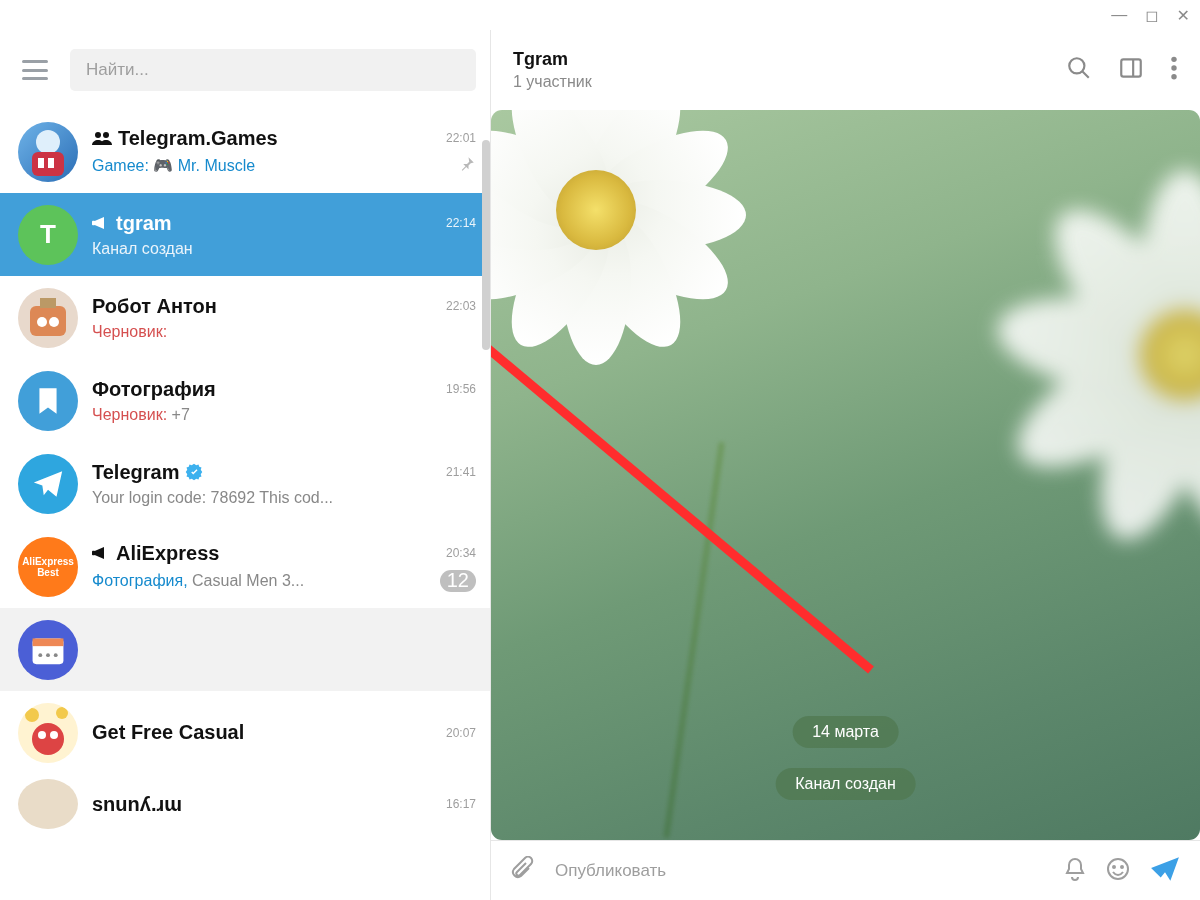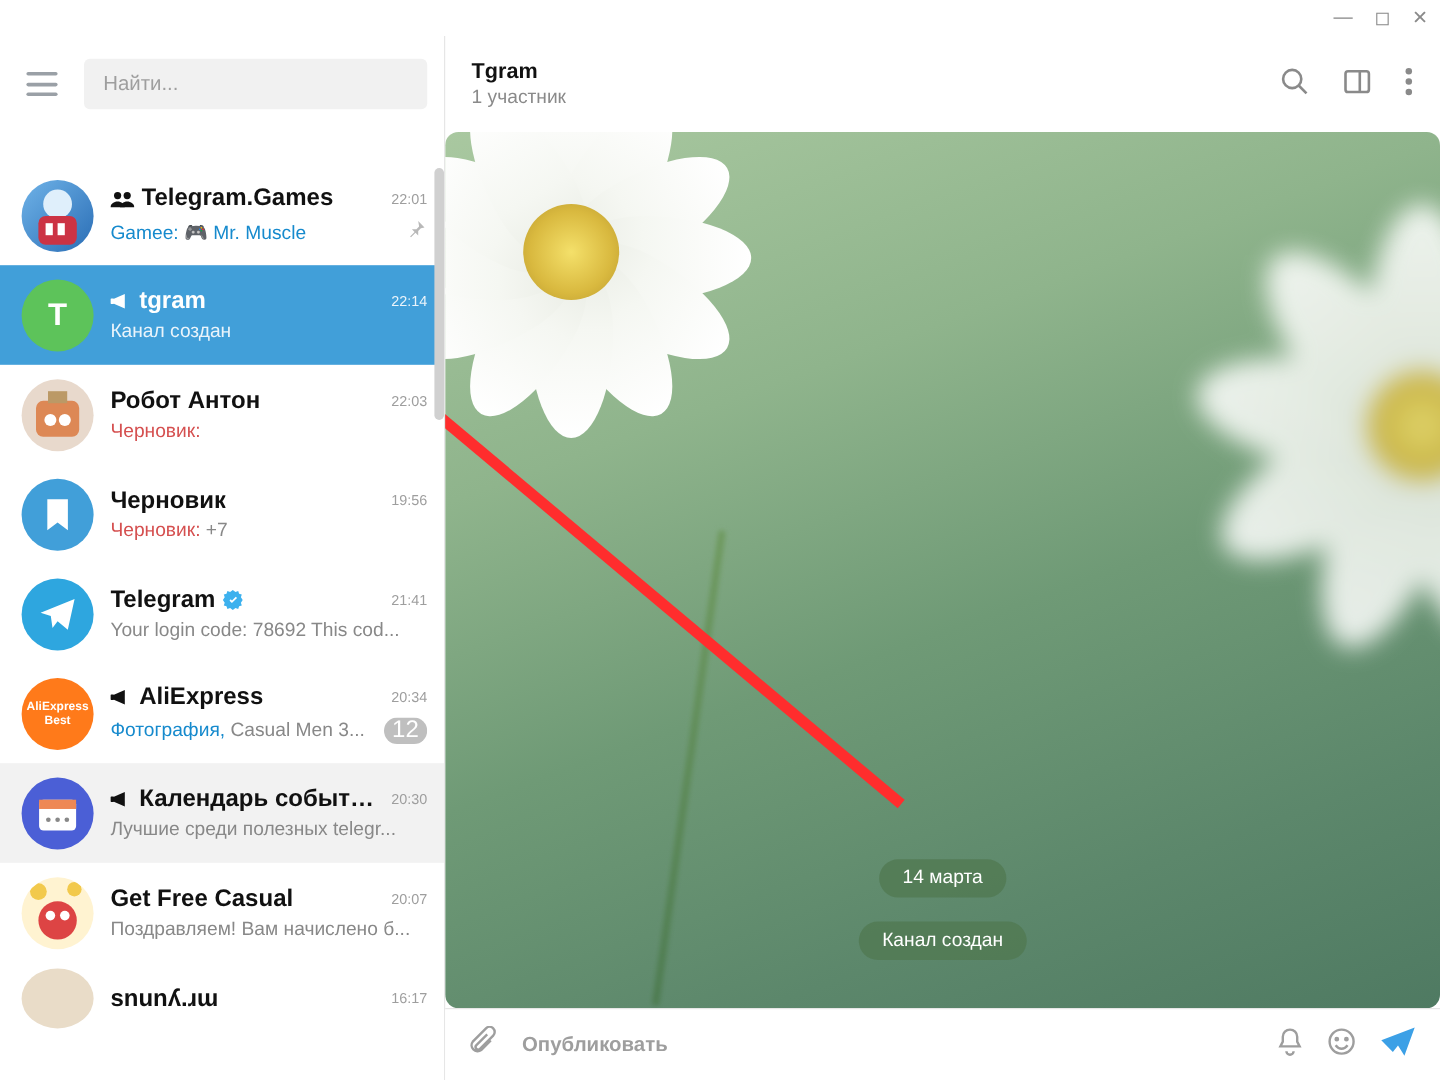--- a/index.html
+++ b/index.html
@@ -1,20 +1,20 @@
 <!DOCTYPE html>
 <html><head>
 <meta charset="utf-8">
 <style>
   *{box-sizing:border-box;margin:0;padding:0;font-family:Arial,Helvetica,sans-serif;}
   html,body{width:1200px;height:900px;overflow:hidden;background:#fff;}
   .titlebar{height:30px;background:#fff;display:flex;justify-content:flex-end;align-items:center;padding-right:10px;gap:18px;color:#8a8a8a;}
   .titlebar span{cursor:default;}
   .app{display:flex;height:870px;}
-  .left{width:371px;display:flex;flex-direction:column;border-right:1px solid #e6e6e6;position:relative;gap:28px;}
+  .left{width:491px;display:flex;flex-direction:column;border-right:1px solid #e6e6e6;position:relative;}
   .left-header{height:80px;display:flex;align-items:center;padding:0 14px 0 22px;gap:22px;}
   .hamburger{width:26px;height:20px;display:flex;flex-direction:column;justify-content:space-between;cursor:pointer;}
   .hamburger div{height:3px;background:#9aa0a6;border-radius:2px;}
   .search-box{flex:1;height:42px;background:#f1f1f1;border-radius:5px;border:none;padding:0 16px;font-size:17px;color:#333;outline:none;}
   .search-box::placeholder{color:#9e9e9e;}
   .chat-list{flex:1;overflow:hidden;}
   .chat-item{height:83px;display:flex;align-items:center;padding:0 14px 0 18px;position:relative;cursor:pointer;}
   .chat-item.selected{background:#419fd9;color:#fff;}
   .avatar{width:60px;height:60px;border-radius:50%;flex-shrink:0;display:flex;align-items:center;justify-content:center;font-size:26px;font-weight:bold;color:#fff;position:relative;overflow:hidden;}
   .chat-body{flex:1;margin-left:14px;min-width:0;}
@@ -36,21 +36,21 @@
   .right{flex:1;display:flex;flex-direction:column;position:relative;}
   .right-header{height:80px;display:flex;align-items:center;padding:0 22px;gap:26px;}
   .chat-title-block{flex:1;cursor:pointer;}
   .chat-title{font-size:18px;font-weight:bold;color:#111;}
   .chat-subtitle{font-size:16px;color:#8a8a8a;margin-top:3px;}
   .header-icon{color:#8a8a8a;cursor:pointer;}
   .chat-area{flex:1;position:relative;overflow:hidden;border-radius:11px;}
   .chat-bg{position:absolute;inset:0;background:linear-gradient(160deg,#a9c8a0 0%,#8fb48c 30%,#6f9a76 55%,#5c876b 80%,#4f7a62 100%);}
   .chip{position:absolute;left:50%;transform:translateX(-50%);background:rgba(80,120,80,0.75);color:#fff;padding:7px 20px;border-radius:20px;font-size:16px;}
   .compose{height:60px;display:flex;align-items:center;padding:0 20px;gap:20px;border-top:1px solid #e6e6e6;background:#fff;}
-  .compose-input{flex:1;border:none;outline:none;font-size:17px;font-weight:bold;}
+  .compose-input{flex:1;border:none;outline:none;font-size:17px;}
   .compose-input::placeholder{color:#9e9e9e;}
   .compose-icon{color:#9e9e9e;cursor:pointer;}
   .send-icon{color:#3ca0e6;cursor:pointer;}
   
   .daisy{position:absolute;}
   .daisy .center{position:absolute;border-radius:50%;background:radial-gradient(circle,#f4e06a 0%,#d9b93f 60%,#b9982d 100%);}
   .petal{position:absolute;background:linear-gradient(180deg,#ffffff 0%,#f5f7f2 60%,#e9ece4 100%);border-radius:50% 50% 48% 48%/60% 60% 40% 40%;transform-origin:50% 100%;}
   
   .arrow{position:absolute;pointer-events:none;}
 </style>
@@ -152,21 +152,21 @@
       </div>
 
       <div class="chat-item">
         <div class="avatar" style="background:#419fd9;">
           <svg width="28" height="30" viewBox="0 0 24 28" fill="#fff">
               <path d="M4 2h16v24l-8-6-8 6z"></path>
             </svg>
         </div>
         <div class="chat-body">
           <div class="row1">
-            <span class="chat-name">Черновик</span>
+            <span class="chat-name">Фотография</span>
             <span class="chat-time">19:56</span>
           </div>
           <div class="row2">
               <span class="snippet"><span class="draft">Черновик:</span> <span>+7</span></span>
             </div>
         </div>
       </div>
 
       <div class="chat-item">
         <div class="avatar" style="background:#2ea6df;">
@@ -217,55 +217,37 @@
       <div class="chat-item" style="background:#f2f2f2;">
         <div class="avatar" style="background:#4b5fd6;">
           <svg width="36" height="34" viewBox="0 0 28 26">
               <rect x="2" y="4" width="24" height="20" rx="3" fill="#fff"></rect>
               <rect x="2" y="4" width="24" height="6" fill="#e85"></rect>
               <circle cx="8" cy="17" r="1.5" fill="#888"></circle>
               <circle cx="14" cy="17" r="1.5" fill="#888"></circle>
               <circle cx="20" cy="17" r="1.5" fill="#888"></circle>
             </svg>
         </div>
-        <div class="chat-body">
-          <div class="row1">
-            <span class="icon-chip">
-              <svg width="18" height="16" viewBox="0 0 24 20" fill="#111">
-                  <path d="M2 8l14-6v16L2 12z"></path>
-                  <rect x="0" y="7" width="4" height="6" rx="1"></rect>
-                </svg>
-            </span>
-            <span class="chat-name">Календарь событий</span>
-            <span class="chat-time">20:30</span>
-          </div>
-          <div class="row2">
-              <span class="snippet">Лучшие среди полезных telegr...</span>
-            </div>
-        </div>
       </div>
 
       <div class="chat-item">
         <div class="avatar" style="background:#fff3d1;">
           <svg width="60" height="60">
               <circle cx="30" cy="36" r="16" fill="#d44"></circle>
               <circle cx="24" cy="32" r="4" fill="#fff"></circle>
               <circle cx="36" cy="32" r="4" fill="#fff"></circle>
               <circle cx="14" cy="12" r="7" fill="#f2c94c"></circle>
               <circle cx="44" cy="10" r="6" fill="#f2c94c"></circle>
             </svg>
         </div>
         <div class="chat-body">
           <div class="row1">
             <span class="chat-name">Get Free Casual</span>
             <span class="chat-time">20:07</span>
           </div>
-          <div class="row2">
-              <span class="snippet">Поздравляем! Вам начислено б...</span>
-            </div>
         </div>
       </div>
 
       <div class="chat-item" style="height:60px;text-align:center;">
         <div class="avatar" style="width:60px;height:50px;border-radius:50%;background:#e9dcc8;"></div>
         <div class="chat-body">
           <div class="row1">
             <span class="chat-name">snunʎ.ɹɯ</span>
             <span class="chat-time">16:17</span>
           </div>

